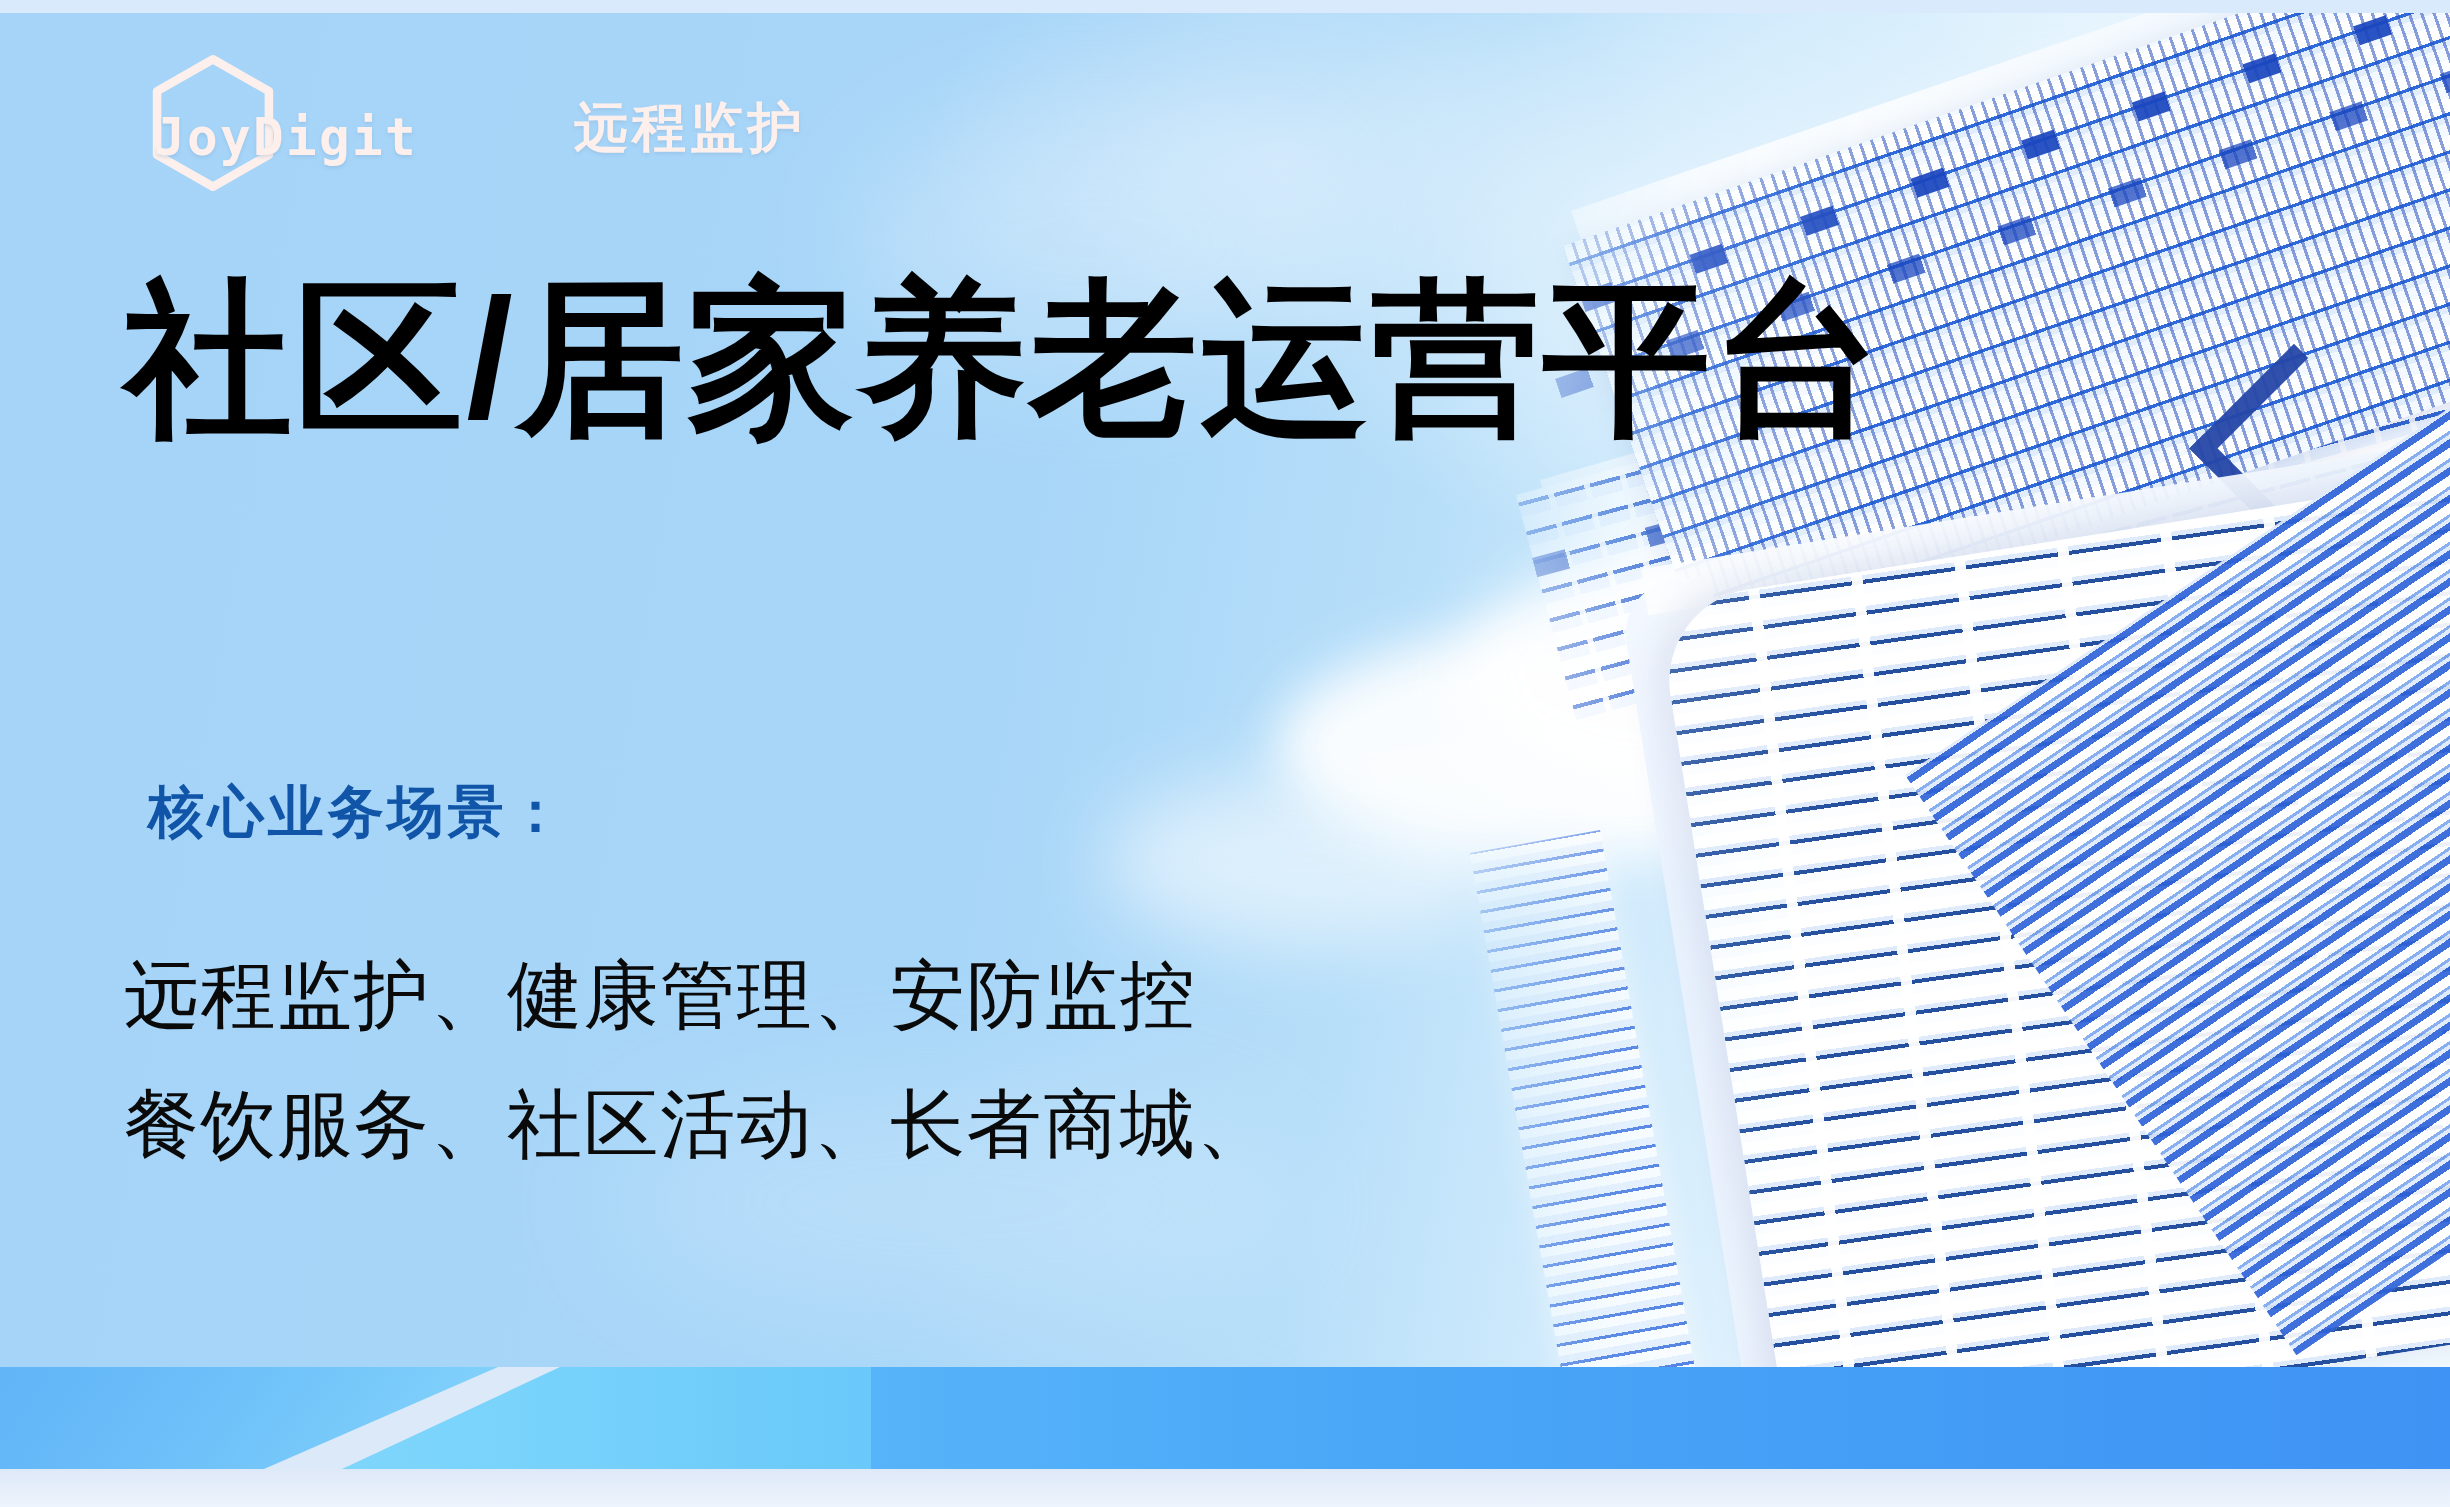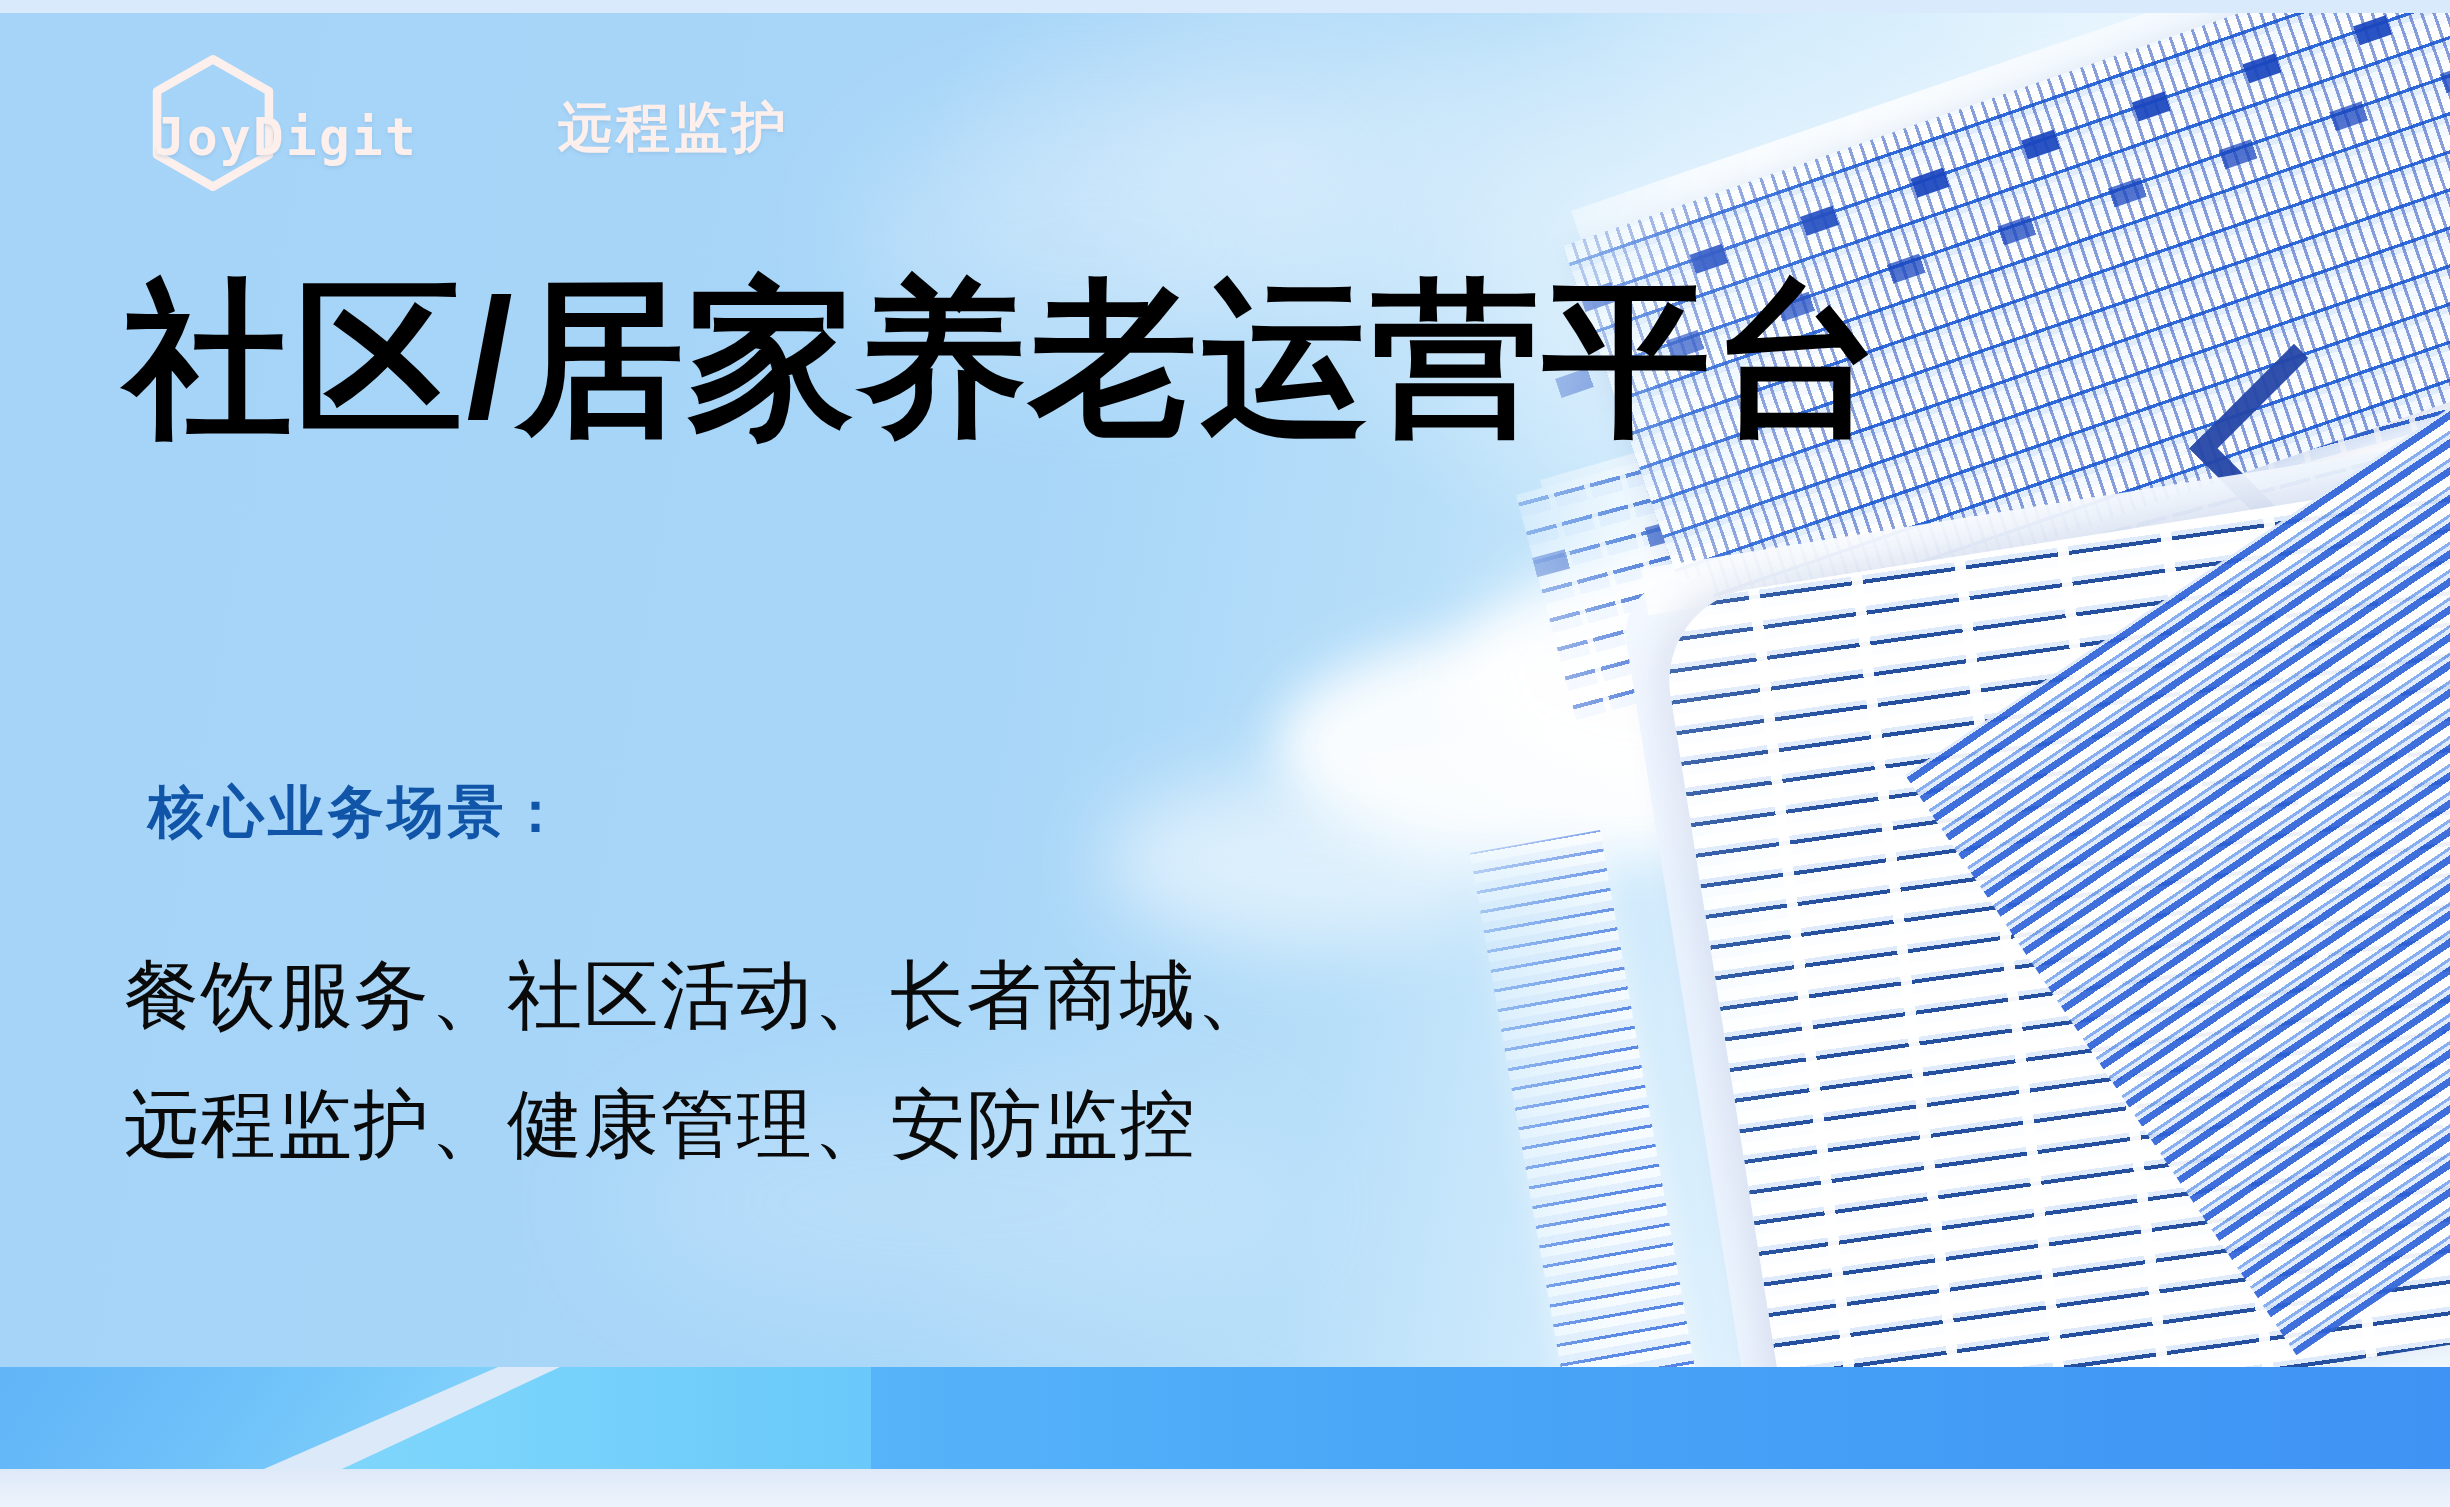--- a/index.html
+++ b/index.html
@@ -149,21 +149,21 @@
   .chev{
     position:absolute; left:786px; top:366px; width:148px; height:117px;
     border-left:20px solid #2647a8; border-top:20px solid #2647a8;
     transform:rotate(-45deg);
     opacity:.95;
   }
 
   
   .logo{
     position:absolute; left:140px; top:61px;
-    display:flex; align-items:center; gap:4px;
+    display:flex; align-items:center; gap:20px;
     z-index:30;
   }
   .logo-mark{ position:relative; width:146px; height:146px; margin-top:-11px; }
   .logo-mark svg{ position:absolute; left:0; top:0; }
   .logo-word{
     position:absolute; left:14px; top:58px;
     font-family:"DejaVu Sans Mono","Liberation Mono",monospace;
     font-weight:700; font-size:51px; letter-spacing:2.3px;
     color:#fdf0ec; white-space:nowrap;
     text-shadow:0 1.6px 3.9px rgba(120,150,190,.28);
@@ -273,22 +273,22 @@
       <span class="logo-word">JoyDigit</span>
     </div>
     <span class="logo-cn">远程监护</span>
   </div>
 
   <h1 class="title">社区/居家养老运营平台</h1>
 
   <h2 class="subtitle">核心业务场景：</h2>
 
   <div class="scenes">
+    <div>远程监护、健康管理、安防监控</div>
     <div>餐饮服务、社区活动、长者商城、</div>
-    <div>远程监护、健康管理、安防监控</div>
   </div>
 
   <div class="banner">
     <div class="band band-right"></div>
     <div class="band band-mid"></div>
     <div class="band band-gap"></div>
     <div class="band band-left"></div>
     <div class="banner-base"></div>
   </div>
 

